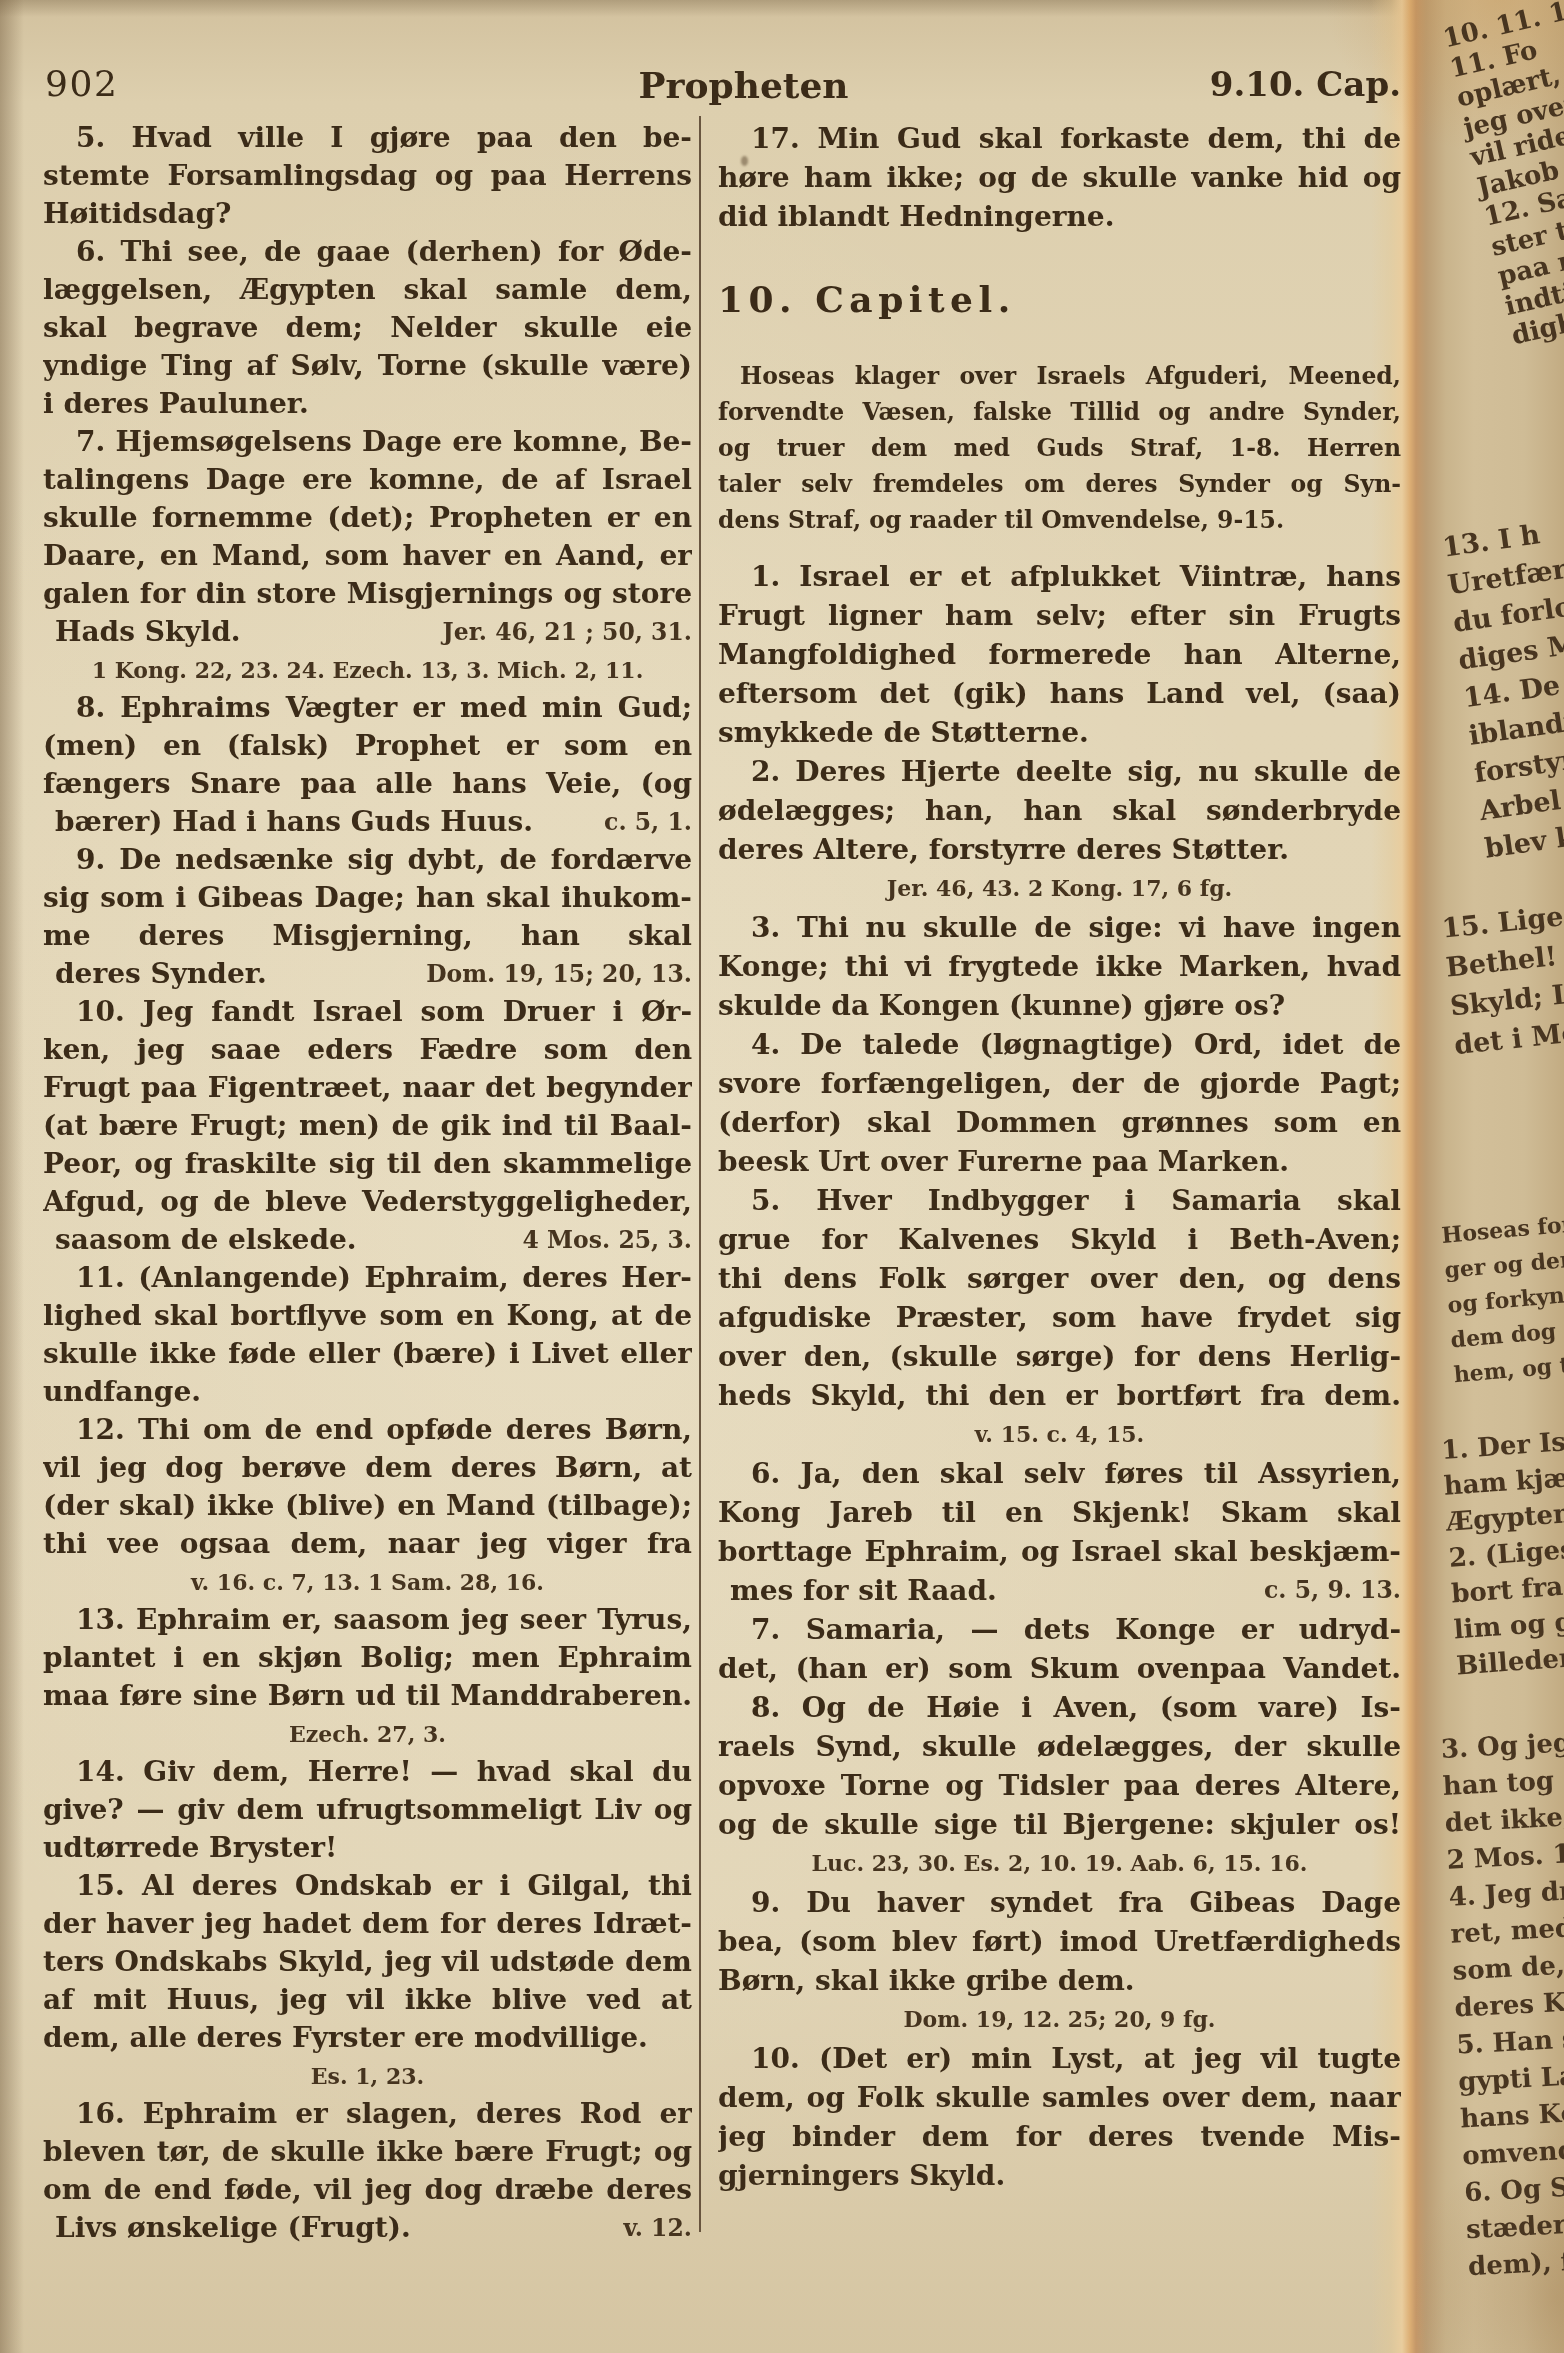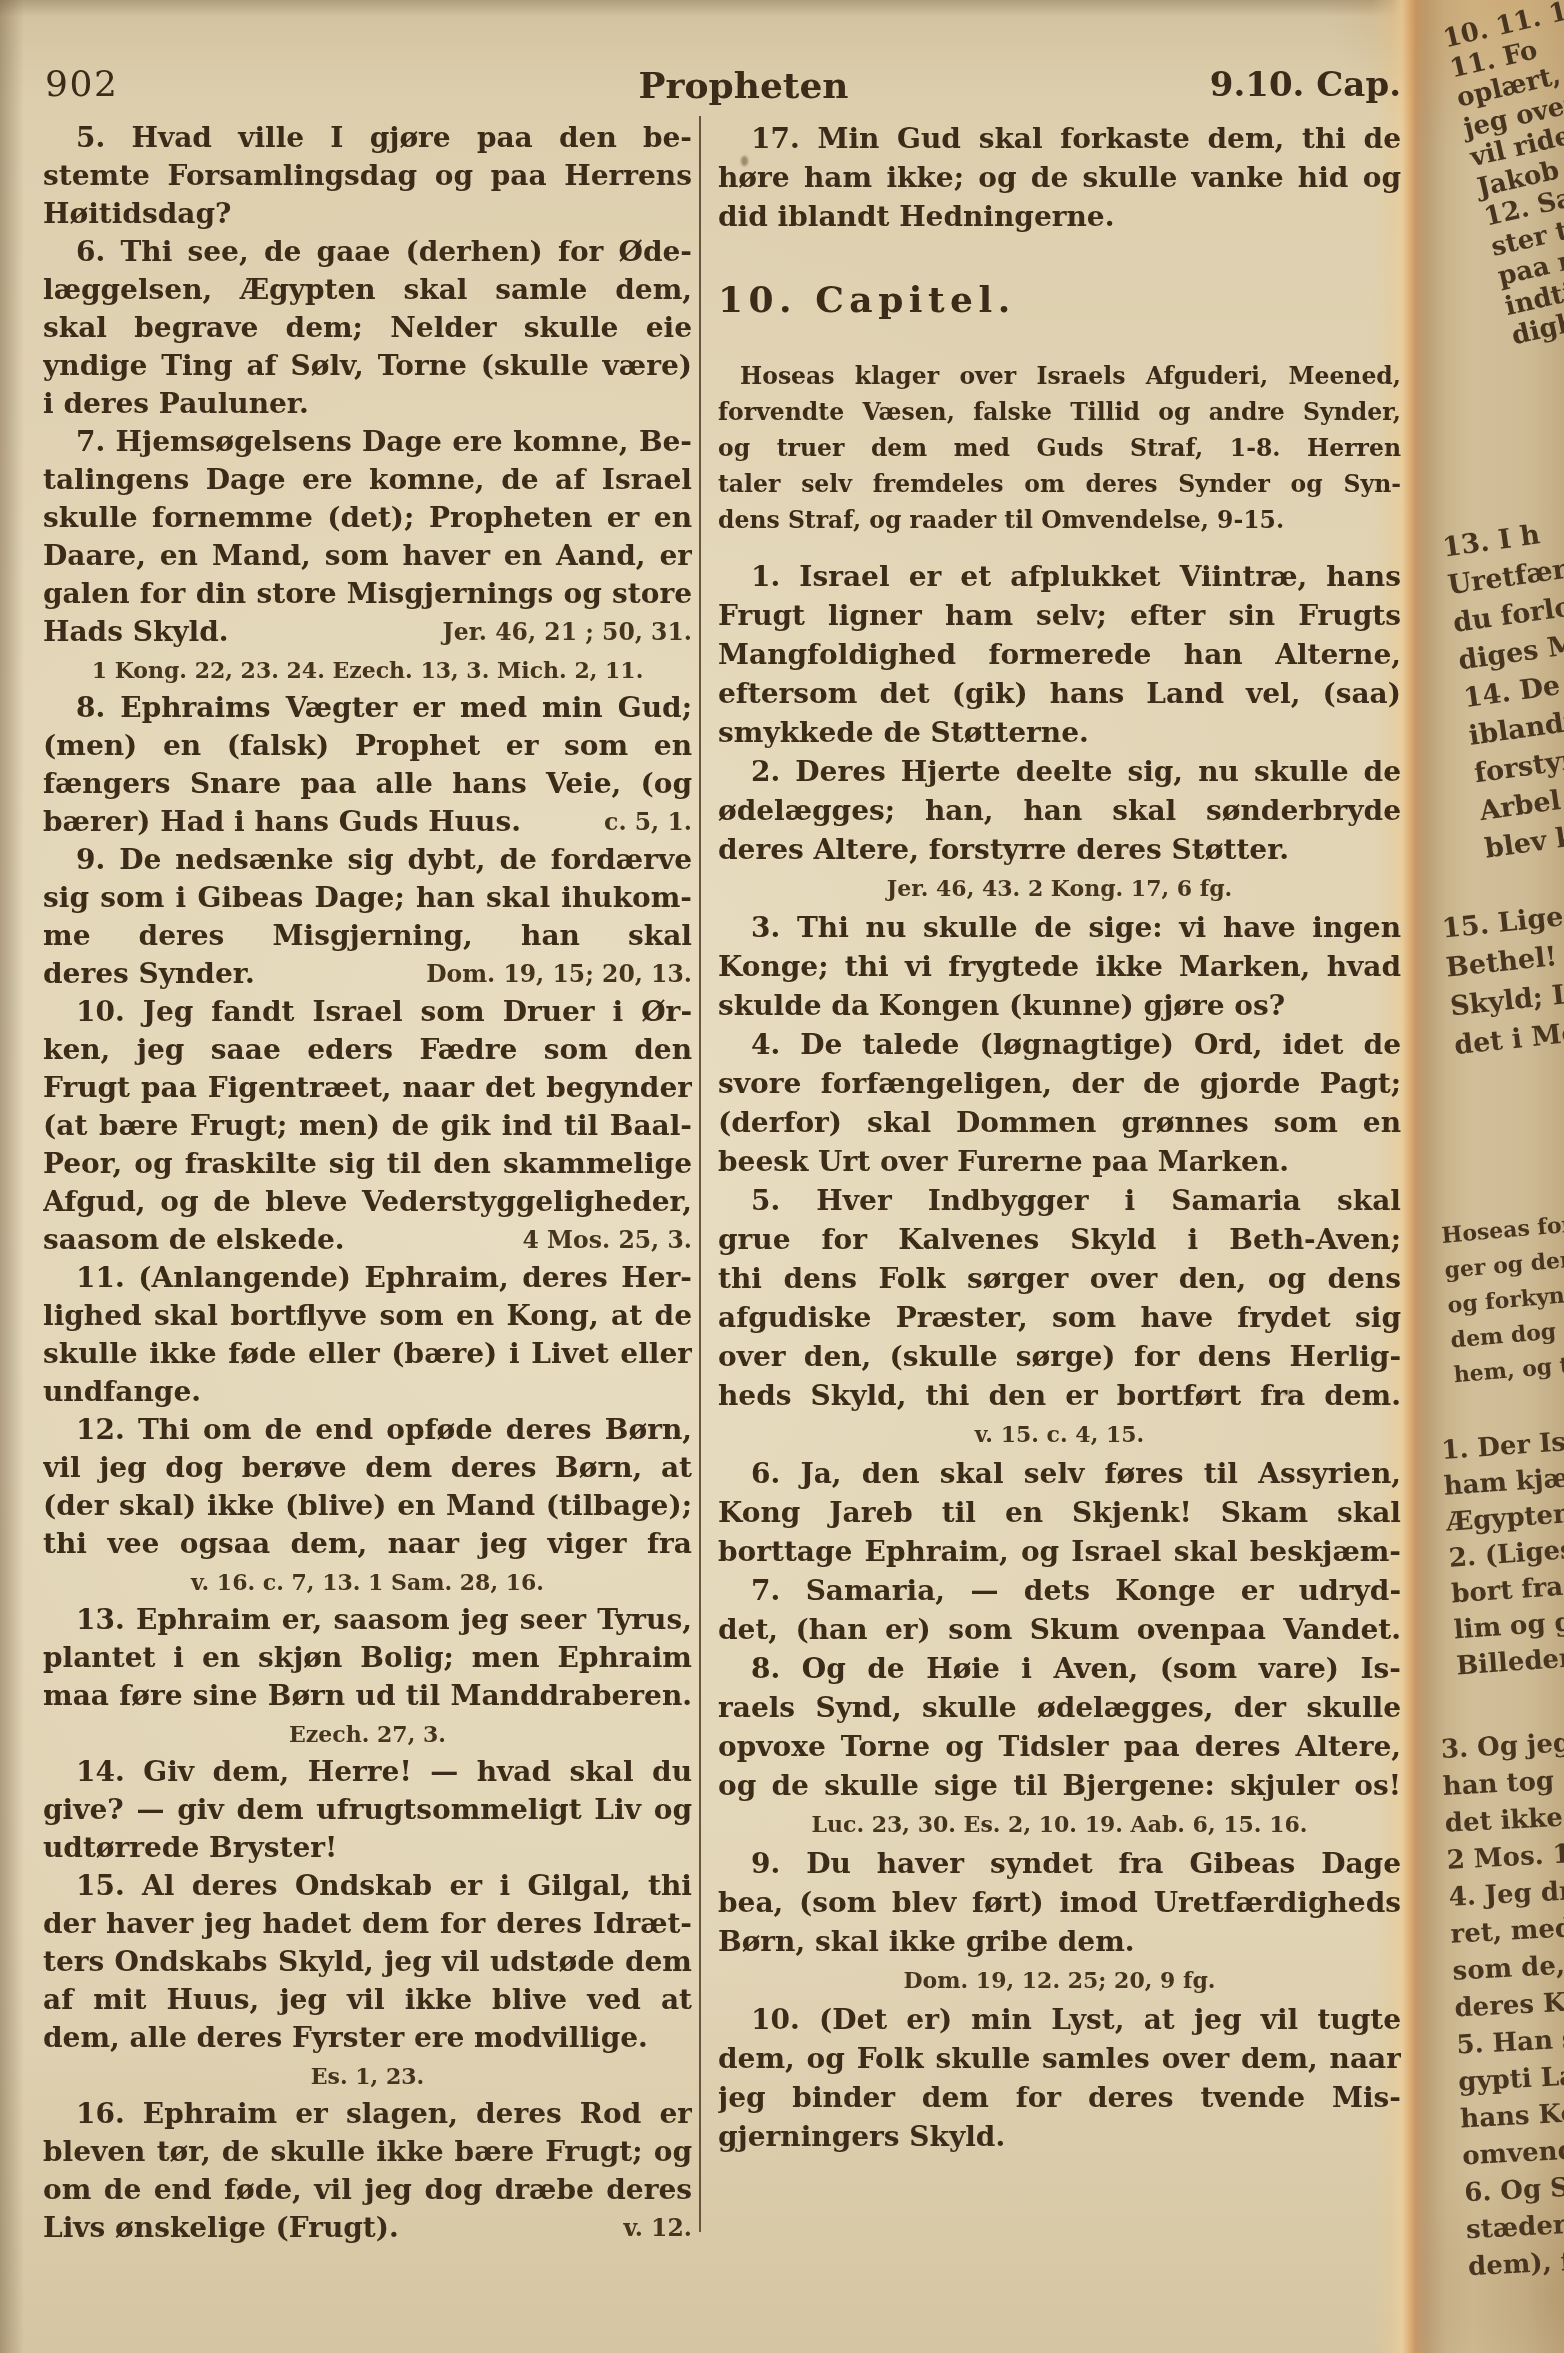--- a/index.html
+++ b/index.html
@@ -44,21 +44,21 @@
   
   .col{position:absolute;top:119px;font-weight:700;}
   .col-left{left:43px;width:649px;}
   .col-right{left:718px;width:683px;}
   .line{height:38px;line-height:38px;font-size:28px;overflow:hidden;text-align:justify;}
   .col-right .line{height:39px;line-height:39px;}
   .line::after{content:"";display:inline-block;width:100%;height:0;}
   .line.short::after,.line.has-cite::after{content:none;}
   .line.short{text-align:left;}
   .line.ind{text-indent:33px;}
-  .line.has-cite{display:flex;justify-content:space-between;align-items:center;text-indent:0;}
+  .line.has-cite{display:flex;justify-content:space-between;align-items:center;text-indent:0;margin-left:12px;}
   .lc{font-size:23.5px;white-space:nowrap;color:#46341f;}
   .cite-line{height:38px;line-height:38px;font-size:22px;text-align:center;color:#46341f;}
   .col-right .cite-line{height:39px;line-height:39px;}
   .chapter-heading{margin:39px 0 34px 0;height:49px;line-height:49px;text-align:left;
     font-size:36px;letter-spacing:5.5px;}
   .summary{margin-bottom:19px;}
   .sline{height:36px;line-height:36px;font-size:23.5px;overflow:hidden;text-align:justify;}
   .sline::after{content:"";display:inline-block;width:100%;height:0;}
   .sline.short::after{content:none;}
   .sline.short{text-align:left;}
@@ -240,20 +240,24 @@
         <div class="line">thi dens Folk sørger over den, og dens</div>
         <div class="line">afgudiske Præster, som have frydet sig</div>
         <div class="line">over den, (skulle sørge) for dens Herlig-</div>
         <div class="line">heds Skyld, thi den er bortført fra dem.</div>
       </div>
       <div class="cite-line">v. 15.   c. 4, 15.</div>
       <div class="verse">
         <div class="line ind">6. Ja, den skal selv føres til Assyrien,</div>
         <div class="line">Kong Jareb til en Skjenk! Skam skal</div>
         <div class="line">borttage Ephraim, og Israel skal beskjæm-</div>
+        <div class="line short has-cite">
+          <span class="lt">mes for sit Raad.</span>
+          <span class="lc">c. 5, 9. 13.</span>
+        </div>
       </div>
       <div class="verse">
         <div class="line ind">7. Samaria, — dets Konge er udryd-</div>
         <div class="line">det, (han er) som Skum ovenpaa Vandet.</div>
       </div>
       <div class="verse">
         <div class="line ind">8. Og de Høie i Aven, (som vare) Is-</div>
         <div class="line">raels Synd, skulle ødelægges, der skulle</div>
         <div class="line">opvoxe Torne og Tidsler paa deres Altere,</div>
         <div class="line">og de skulle sige til Bjergene: skjuler os!</div>

